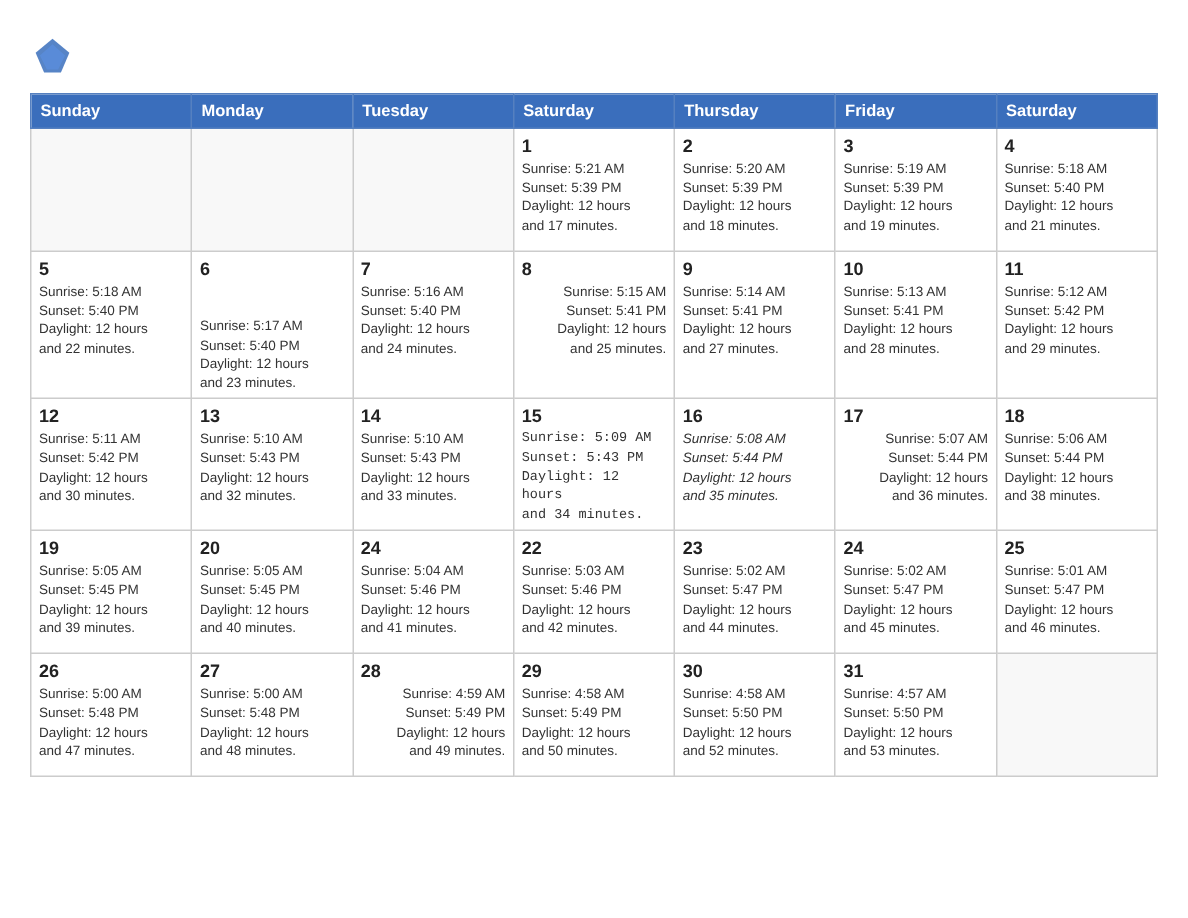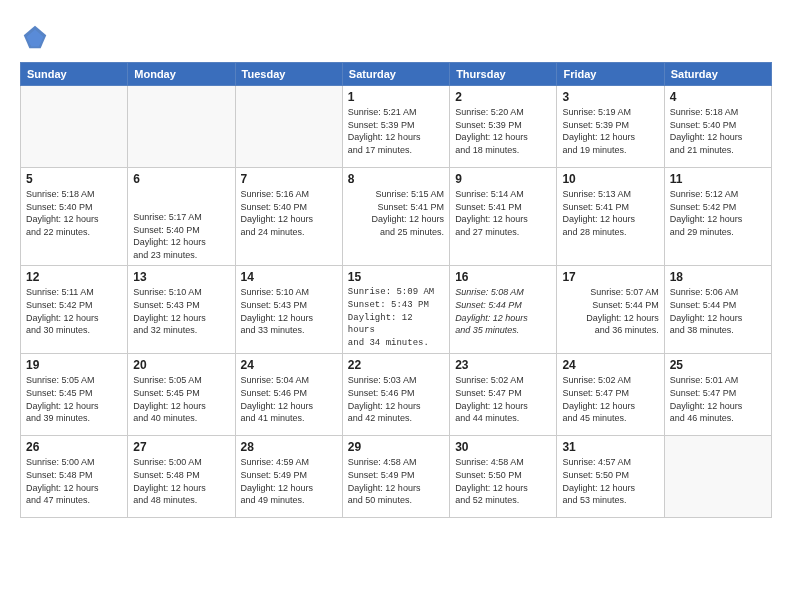--- a/index.html
+++ b/index.html
@@ -328,21 +328,21 @@
           </td>
           <td>
             <div class="day-num">27</div>
             <div class="day-info" style="white-space: pre-line;">Sunrise: 5:00 AM
 Sunset: 5:48 PM
 Daylight: 12 hours
 and 48 minutes.</div>
           </td>
           <td>
             <div class="day-num">28</div>
-            <div class="day-info" style="white-space: pre-line;">Sunrise: 4:59 AM
+            <div class="day-info" style="white-space: pre-line; text-align: right;">Sunrise: 4:59 AM
 Sunset: 5:49 PM
 Daylight: 12 hours
 and 49 minutes.</div>
           </td>
           <td>
             <div class="day-num">29</div>
             <div class="day-info" style="white-space: pre-line;">Sunrise: 4:58 AM
 Sunset: 5:49 PM
 Daylight: 12 hours
 and 50 minutes.</div>

